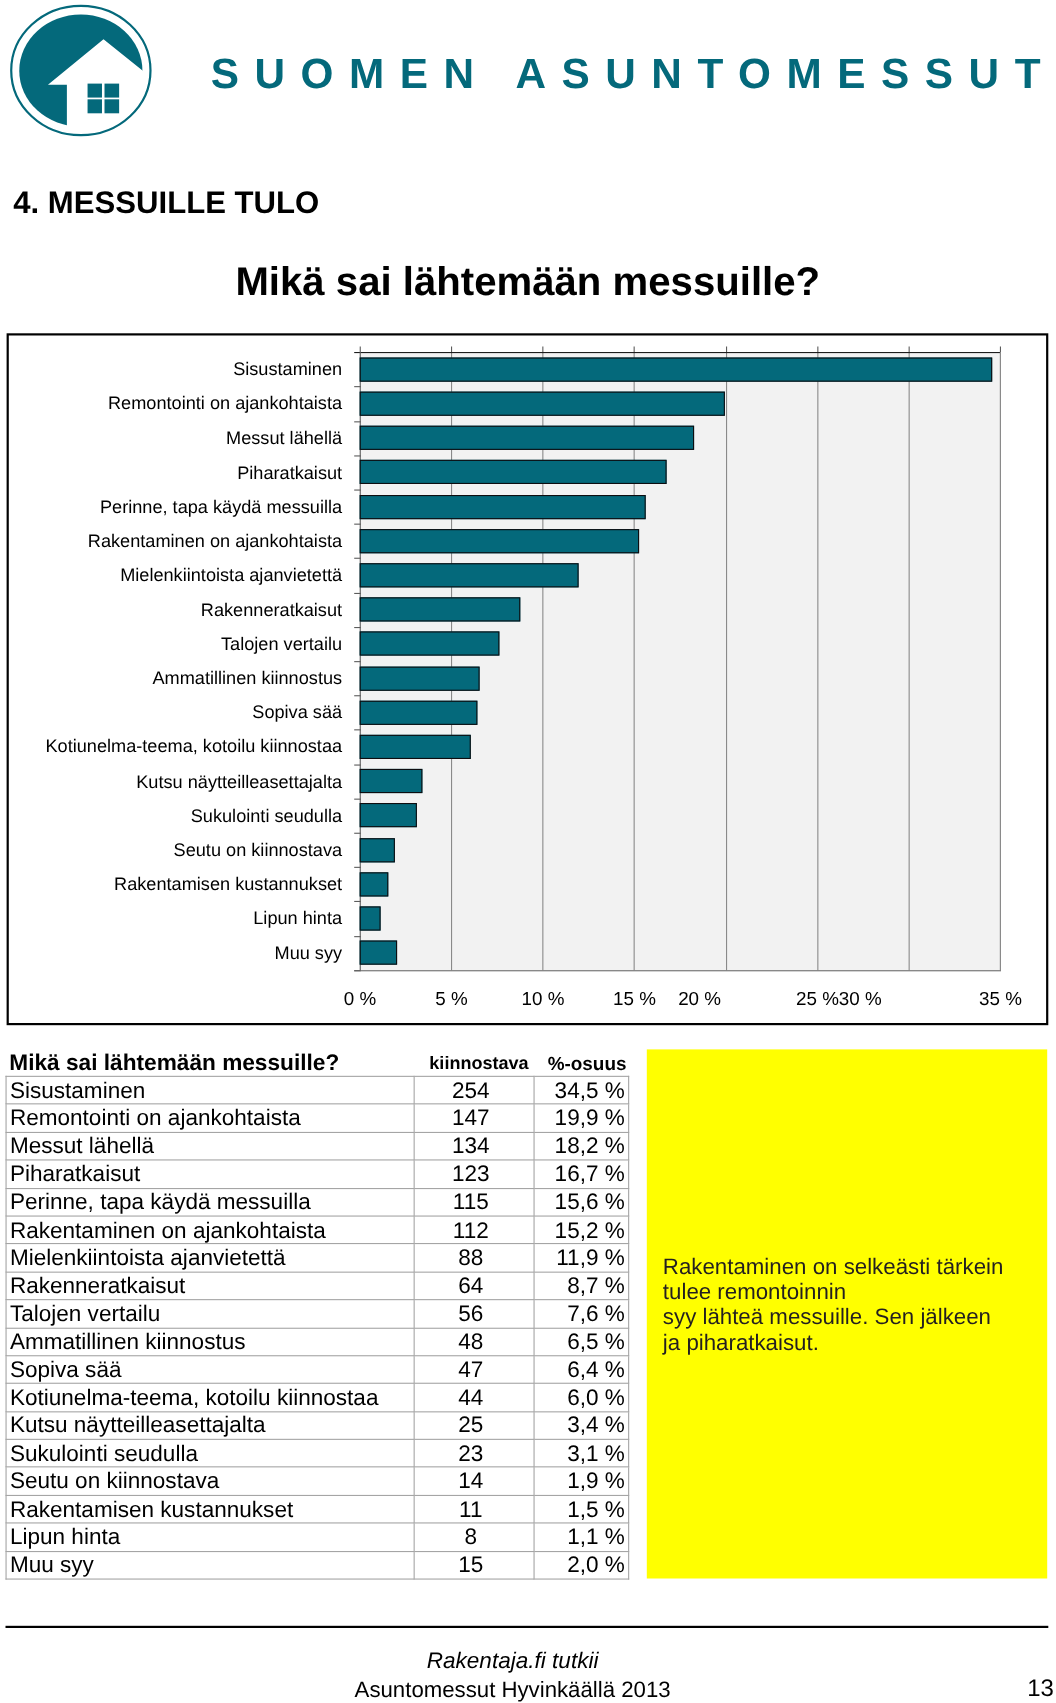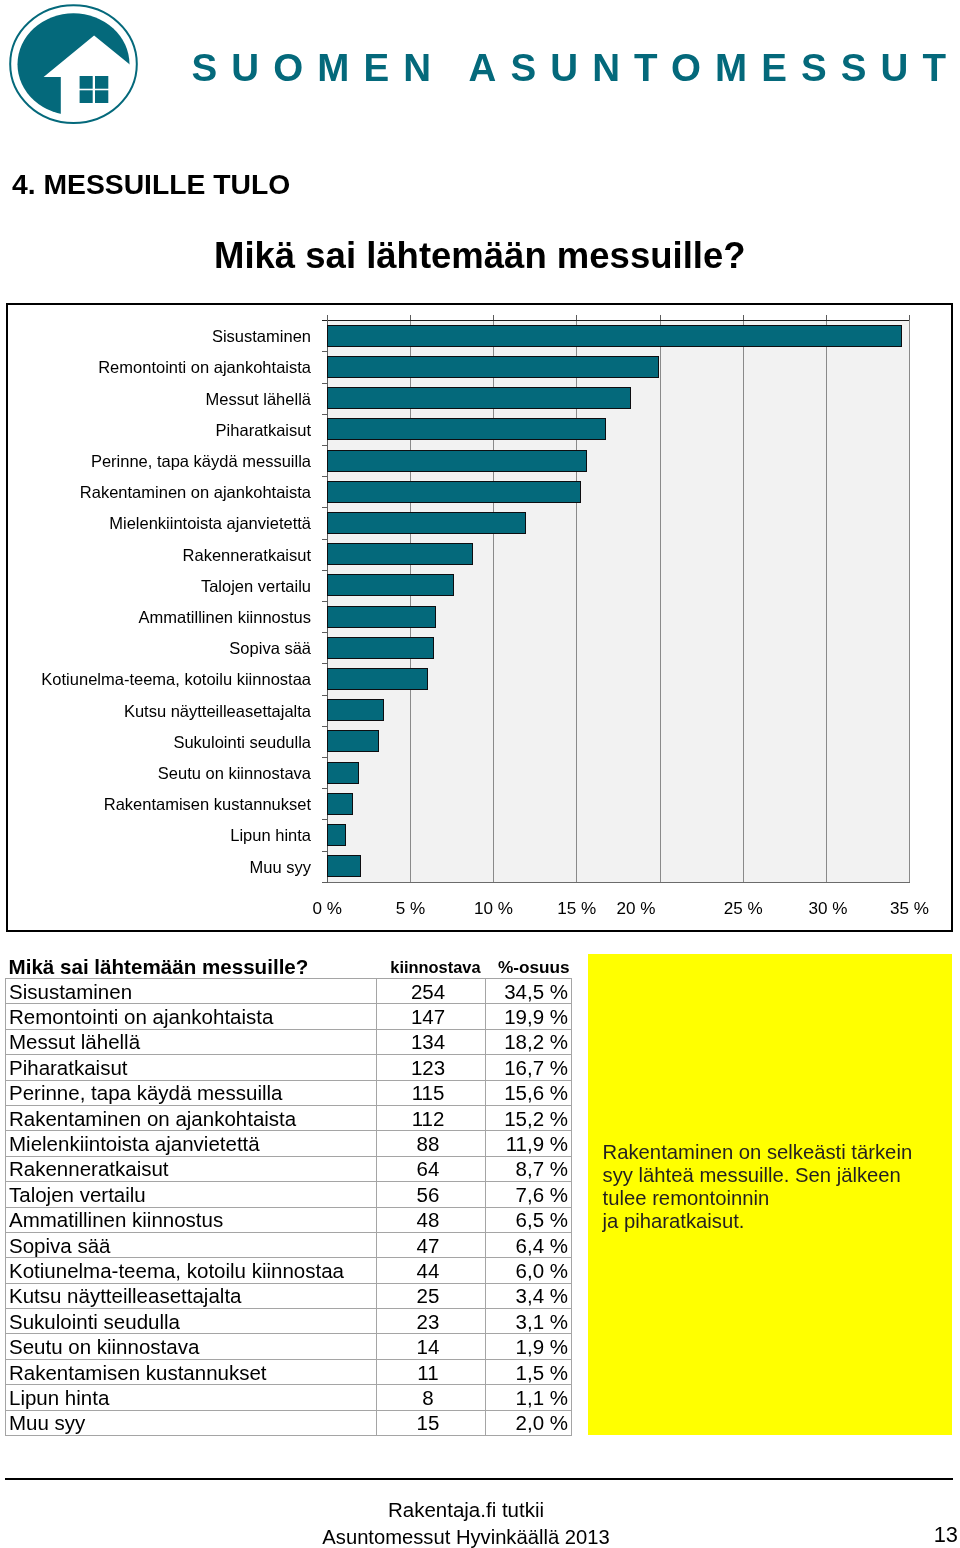--- a/index.html
+++ b/index.html
@@ -47,21 +47,21 @@
   #th-count{position:absolute;left:340px;width:140.5px;top:959px;text-align:right;font-size:16.4px;font-weight:bold;line-height:1;}
   #th-share{position:absolute;left:440px;width:129.5px;top:958.5px;text-align:right;font-size:17.2px;font-weight:bold;line-height:1;}
 
   
   #callout{position:absolute;left:588px;top:954px;width:364px;height:481px;background:#ffff00;}
   #callout-text{position:absolute;left:602.6px;top:1140.5px;width:345px;font-size:20.25px;line-height:23.3px;color:#231f20;}
 
   
   #footer-rule{position:absolute;left:5px;top:1477.6px;width:948px;height:2px;background:#000;}
   #footer-lines{position:absolute;left:6px;top:1497px;width:920px;text-align:center;}
-  #footer-l1{font-size:20.5px;line-height:26.5px;}
+  #footer-l1{font-size:20.5px;line-height:26.5px;font-style:italic;}
   #footer-l2{font-size:20.2px;line-height:26.5px;}
   #page-number{position:absolute;left:870px;top:1524px;width:88px;text-align:right;font-size:21.8px;line-height:1;}
 </style>
 </head>
 <body>
 
 <div id="logo-wrap">
     <svg id="logo-mark" width="140" height="134" viewBox="0 0 140 134" style="position:absolute;left:0;top:0">
  <g>
   <ellipse cx="73.5" cy="64.25" rx="56.0" ry="51.0" fill="#04697b"></ellipse>
@@ -160,21 +160,21 @@
       <div class="catlabel" style="left:0px;width:303px;top:522.40px">Lipun hinta</div>
       <div class="catlabel" style="left:0px;width:303px;top:553.60px">Muu syy</div>
     </div>
  <div id="xtick-labels">
       <div class="xtick-label" style="left:269.20px;top:595px;width:100px">0 %</div>
       <div class="xtick-label" style="left:352.40px;top:595px;width:100px">5 %</div>
       <div class="xtick-label" style="left:435.60px;top:595px;width:100px">10 %</div>
       <div class="xtick-label" style="left:518.80px;top:595px;width:100px">15 %</div>
       <div class="xtick-label" style="left:578px;top:595px;width:100px">20 %</div>
       <div class="xtick-label" style="left:685.20px;top:595px;width:100px">25 %</div>
-      <div class="xtick-label" style="left:770px;top:595px;width:100px">30 %</div>
+      <div class="xtick-label" style="left:724px;top:595px;width:100px">30 %</div>
       <div class="xtick-label" style="left:851.60px;top:595px;width:100px">35 %</div>
     </div>
 </div>
 <div id="th-question">Mikä sai lähtemään messuille?</div>
 <div id="th-count">kiinnostava</div>
 <div id="th-share">%-osuus</div>
 <div id="table">
     <table>
       <colgroup>
         <col style="width:371px">
@@ -379,22 +379,22 @@
           <td class="c-share">
             <span>2,0 %</span>
           </td>
         </tr>
 </tbody>
     </table>
   </div>
 <div id="callout"></div>
 <div id="callout-text">
 <div>Rakentaminen on selkeästi tärkein</div>
+<div>tulee remontoinnin</div>
 <div>syy lähteä messuille. Sen jälkeen</div>
-<div>tulee remontoinnin</div>
 <div>ja piharatkaisut.</div>
 </div>
 <div id="footer-rule"></div>
 <div id="footer-lines">
  <div id="footer-l1">Rakentaja.fi tutkii</div>
  <div id="footer-l2">Asuntomessut Hyvinkäällä 2013</div>
 </div>
 <div id="page-number">13</div>
 
 </body></html>

